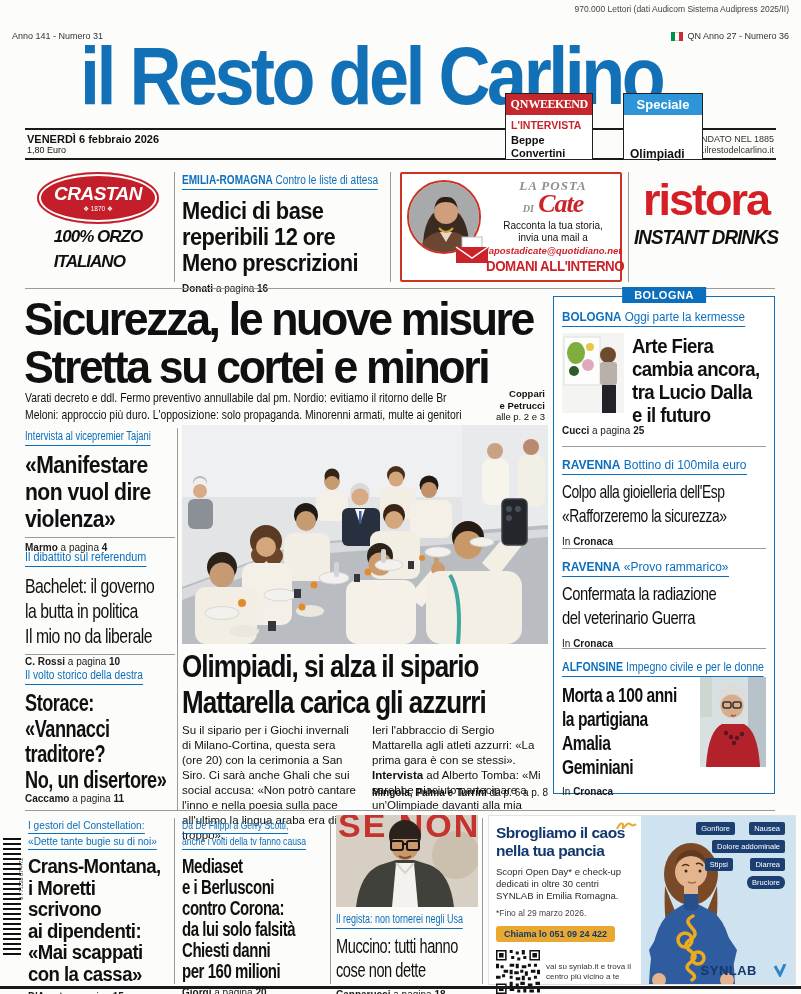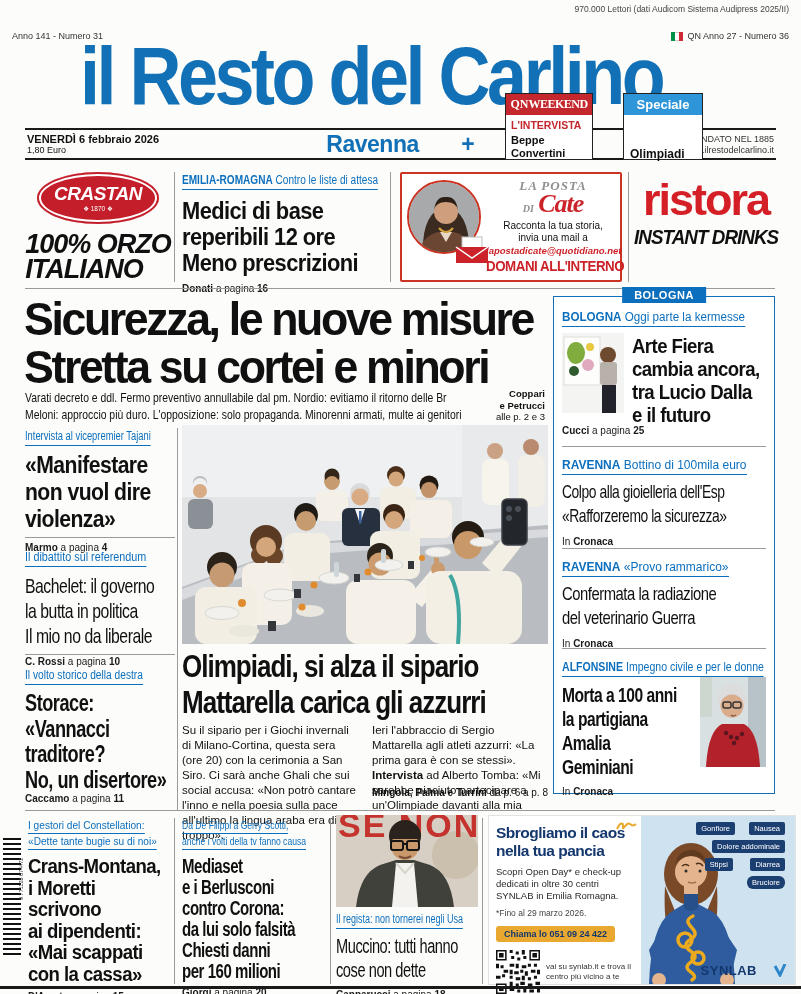--- a/index.html
+++ b/index.html
@@ -44,24 +44,20 @@
     <span>QN Anno 27 - Numero 36</span>
   </div>
 
   <div class="abs nw" style="top:30px;left:80px;font-size:72px;font-weight:800;color:var(--blue);letter-spacing:-3.5px;transform:scaleY(1.12);transform-origin:left top;z-index:1;">il Resto del Carlino</div>
 
   <div class="abs" style="top:128px;left:25px;right:25px;height:32px;border-top:2px solid #1a1a1a;border-bottom:2px solid #1a1a1a;">
     <div class="abs" style="top:3px;left:2px;">
       <div style="font-size:11px;font-weight:800;">VENERDÌ 6 febbraio 2026</div>
       <div style="font-size:9px;">1,80 Euro</div>
     </div>
-    <div class="abs" style="top:1px;left:0;right:0;text-align:center;">
-      <span style="font-size:23px;font-weight:800;color:var(--blue);letter-spacing:-0.5px;">Ravenna</span>
-      <span style="font-size:23px;font-weight:800;color:var(--blue);margin-left:38px;">+</span>
-    </div>
     <div class="abs" style="top:4px;right:2px;text-align:right;font-size:9px;color:#333;line-height:11px;">
       <div>FONDATO NEL 1885</div>
       <div>www.ilrestodelcarlino.it</div>
     </div>
   </div>
 
   <div class="abs tabbox" style="top:93px;left:505px;width:88px;height:67px;">
     <div class="tabhead" style="background:var(--red);font-size:12px;font-family:'Liberation Serif',serif;">
       <span>QN</span><span style="letter-spacing:-0.5px;">WEEKEND</span>
     </div>
@@ -74,21 +70,21 @@
   <div class="abs tabbox" style="top:93px;left:623px;width:80px;height:67px;">
     <div class="tabhead" style="background:var(--spec);font-size:13px;">Speciale</div>
     <div style="padding:32px 6px 0;font-weight:800;font-size:12px;">Olimpiadi</div>
   </div>
 
   <div class="abs" style="top:172px;left:25px;width:146px;height:110px;display:flex;flex-direction:column;align-items:center;">
     <div style="width:122px;height:52px;background:#c41e2a;border-radius:50%;box-shadow:inset 0 0 0 2px #c41e2a, inset 0 0 0 4px #fff;display:flex;flex-direction:column;align-items:center;justify-content:center;">
       <span style="color:#fff;font-weight:800;font-style:italic;font-size:19px;letter-spacing:-0.5px;">CRASTAN</span>
       <span style="color:#fff;font-size:6.5px;">❖ 1870 ❖</span>
     </div>
-    <div style="font-style:italic;font-weight:800;font-size:27px;letter-spacing:-1px;line-height:25px;margin-top:8px;">
+    <div style="font-style:italic;font-weight:800;font-size:17px;letter-spacing:-1px;line-height:25px;margin-top:0;">
       <div>100% ORZO</div>
       <div>ITALIANO</div>
     </div>
   </div>
   <div class="abs rule-v" style="top:172px;left:174px;height:110px;"></div>
 
   <div class="abs" style="top:172px;left:182px;width:202px;">
     <div class="kicker sx" style="transform:scaleX(.84);"><span class="kl"><b>EMILIA-ROMAGNA</b> <span>Contro le liste di attesa</span></span></div>
     <div class="hl nw sx" style="font-size:23px;line-height:26px;margin-top:8px;transform:scaleX(.95);">
       <div>Medici di base</div>

